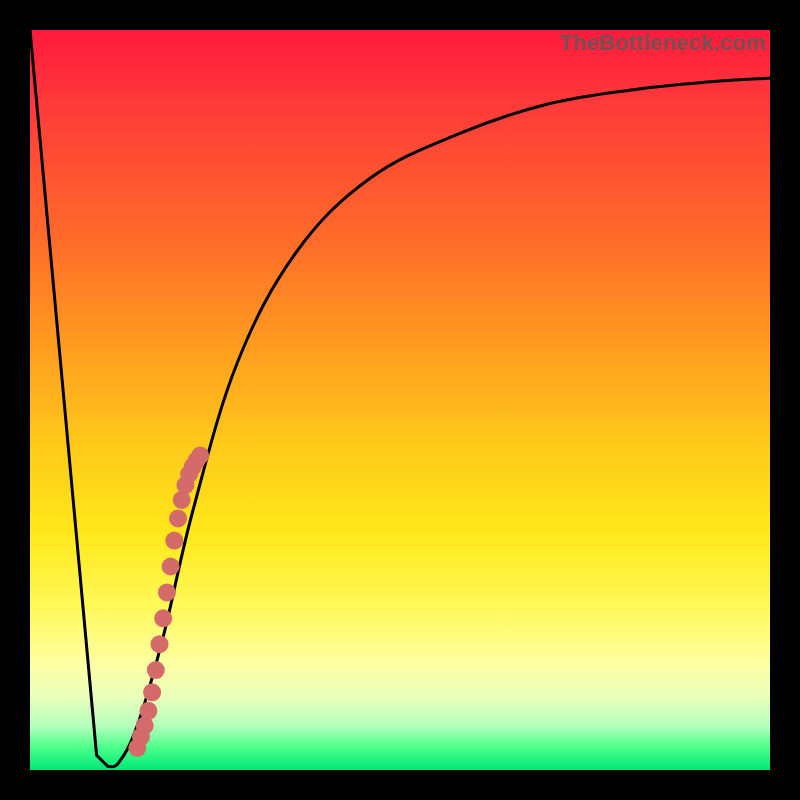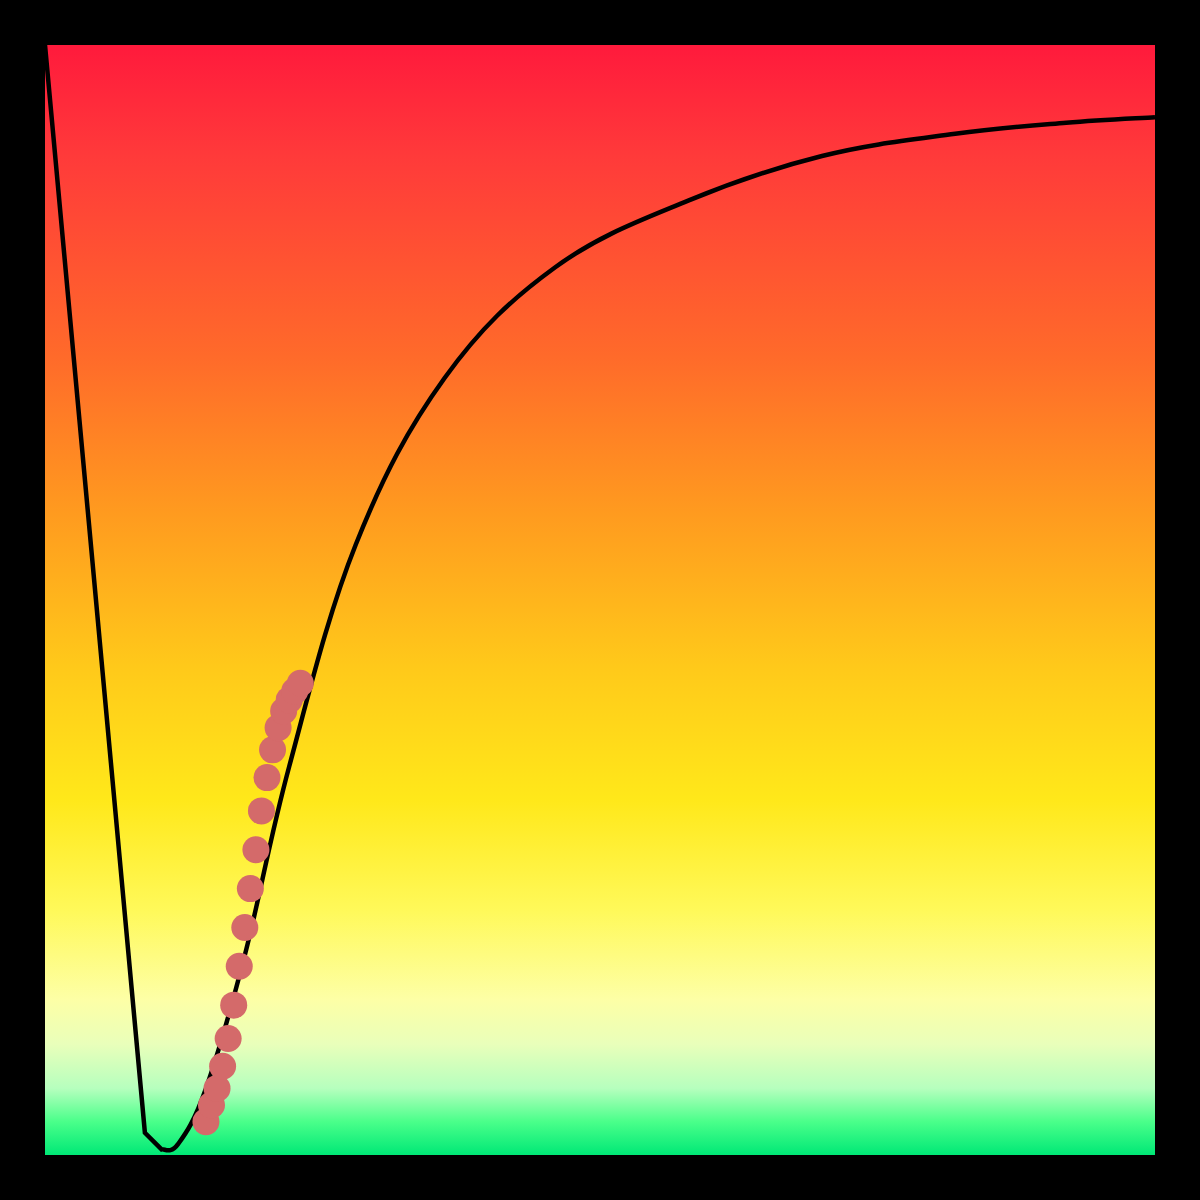--- a/index.html
+++ b/index.html
@@ -55,20 +55,21 @@
     top: 0;
     width: 740px;
     height: 740px;
   }
 </style>
 </head>
 <body>
 
 <div class="frame">
   <div class="plot-area">
+    <span class="watermark">TheBottleneck.com</span>
     <svg class="curve" viewBox="0 0 740 740" preserveAspectRatio="none">
       <path id="curve-path" fill="none" stroke-width="3" stroke="#000000" d="M 0.0 0.0 L 66.6 725.2 L 77.7 736.3 C 79.7 735.6 83.5 739.9 88.8 732.6 C 94.1 725.3 99.3 718.2 107.3 695.6 C 115.3 673.0 123.2 645.4 133.2 606.8 C 143.2 568.2 149.5 530.3 162.8 481.0 C 176.1 431.7 188.6 379.6 207.2 333.0 C 225.8 286.4 242.4 255.3 266.4 222.0 C 290.4 188.7 311.1 169.3 340.4 148.0 C 369.7 126.7 397.2 116.9 429.2 103.6 C 461.2 90.3 486.0 82.0 518.0 74.0 C 550.0 66.0 577.5 63.2 606.8 59.2 C 636.1 55.2 656.8 53.8 680.8 51.8 C 704.8 49.8 729.3 48.8 740.0 48.1"></path>
       <g id="dots-group">
           <circle cx="107.3" cy="717.8" r="9" fill="#d46a6a"></circle>
           <circle cx="111.0" cy="706.7" r="9" fill="#d46a6a"></circle>
           <circle cx="114.7" cy="695.6" r="9" fill="#d46a6a"></circle>
           <circle cx="118.4" cy="680.8" r="9" fill="#d46a6a"></circle>
           <circle cx="122.1" cy="662.3" r="9" fill="#d46a6a"></circle>
           <circle cx="125.8" cy="640.1" r="9" fill="#d46a6a"></circle>
           <circle cx="129.5" cy="614.2" r="9" fill="#d46a6a"></circle>

